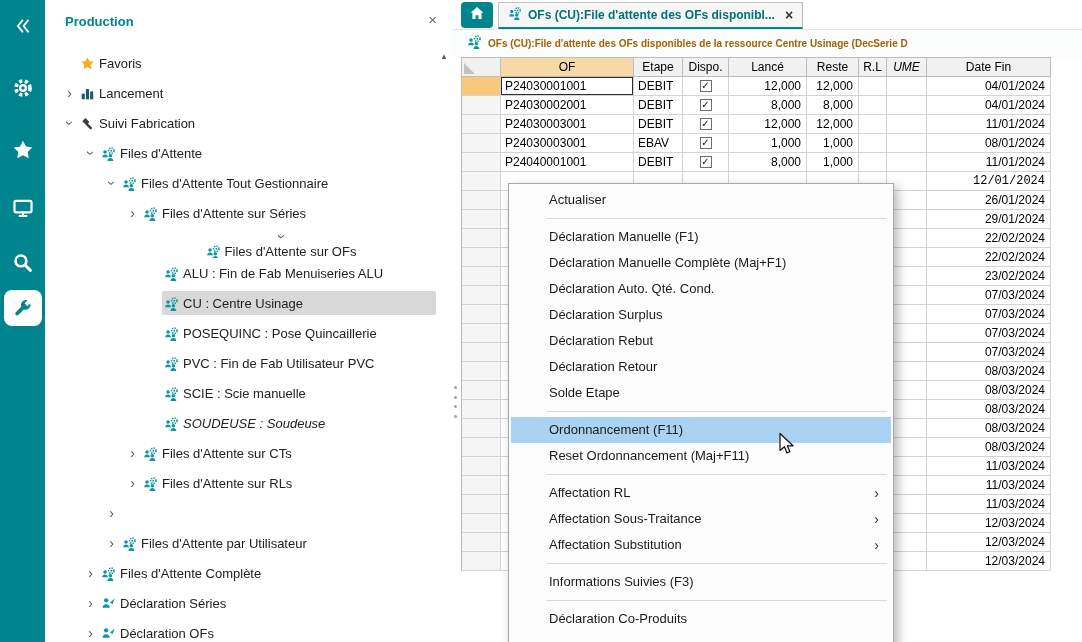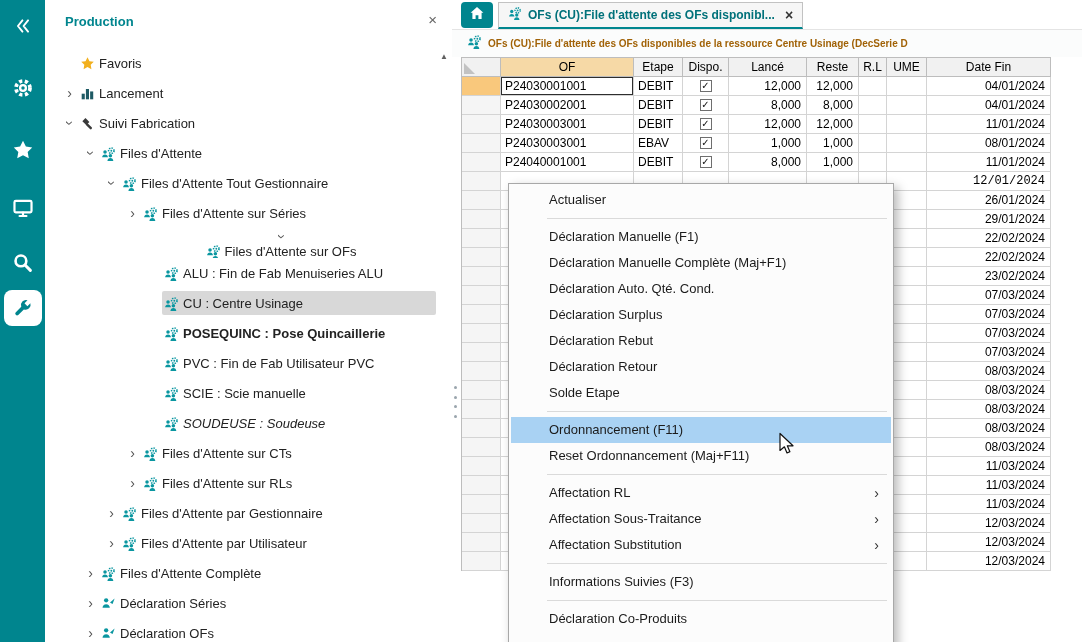--- a/index.html
+++ b/index.html
@@ -243,65 +243,65 @@
               <circle cx="11" cy="5" r="1" fill="#0A96A0"></circle>
               <circle cx="4.3" cy="6.3" r="1.9" fill="#0A96A0"></circle>
               <path fill="#0A96A0" d="M1.2 12.1c0-1.7 1.4-3.1 3.1-3.1s3.1 1.4 3.1 3.1z"></path>
               <circle cx="10" cy="10.3" r="1.9" fill="#0A96A0"></circle>
               <path fill="#0A96A0" d="M6.9 16c0-1.7 1.4-3.1 3.1-3.1s3.1 1.4 3.1 3.1z"></path>
             </svg>
           </span>
           <span class="t-label">CU : Centre Usinage</span>
         </span>
       </div>
-      <div class="tree-row" style="padding-left: 100px; font-weight: bold;">
-        <span class="chev none"></span>
-        <span class="t-wrap">
-          <span class="t-icon">
-            <svg width="15" height="15" viewBox="0 0 16 16">
-              <circle cx="11" cy="5" r="2.9" fill="none" stroke="#0A96A0" stroke-width="1.7" stroke-dasharray="1.5 1.2"></circle>
-              <circle cx="11" cy="5" r="1" fill="#0A96A0"></circle>
-              <circle cx="4.3" cy="6.3" r="1.9" fill="#0A96A0"></circle>
-              <path fill="#0A96A0" d="M1.2 12.1c0-1.7 1.4-3.1 3.1-3.1s3.1 1.4 3.1 3.1z"></path>
-              <circle cx="10" cy="10.3" r="1.9" fill="#0A96A0"></circle>
-              <path fill="#0A96A0" d="M6.9 16c0-1.7 1.4-3.1 3.1-3.1s3.1 1.4 3.1 3.1z"></path>
-            </svg>
-          </span>
-          <span class="t-label">POSEQUINC : Pose Quincaillerie</span>
-        </span>
-      </div>
       <div class="tree-row" style="padding-left: 100px;">
         <span class="chev none"></span>
         <span class="t-wrap">
           <span class="t-icon">
             <svg width="15" height="15" viewBox="0 0 16 16">
               <circle cx="11" cy="5" r="2.9" fill="none" stroke="#0A96A0" stroke-width="1.7" stroke-dasharray="1.5 1.2"></circle>
               <circle cx="11" cy="5" r="1" fill="#0A96A0"></circle>
               <circle cx="4.3" cy="6.3" r="1.9" fill="#0A96A0"></circle>
               <path fill="#0A96A0" d="M1.2 12.1c0-1.7 1.4-3.1 3.1-3.1s3.1 1.4 3.1 3.1z"></path>
               <circle cx="10" cy="10.3" r="1.9" fill="#0A96A0"></circle>
               <path fill="#0A96A0" d="M6.9 16c0-1.7 1.4-3.1 3.1-3.1s3.1 1.4 3.1 3.1z"></path>
             </svg>
           </span>
-          <span class="t-label">PVC : Fin de Fab Utilisateur PVC</span>
+          <span class="t-label">POSEQUINC : Pose Quincaillerie</span>
         </span>
       </div>
       <div class="tree-row" style="padding-left: 100px;">
         <span class="chev none"></span>
         <span class="t-wrap">
           <span class="t-icon">
             <svg width="15" height="15" viewBox="0 0 16 16">
               <circle cx="11" cy="5" r="2.9" fill="none" stroke="#0A96A0" stroke-width="1.7" stroke-dasharray="1.5 1.2"></circle>
               <circle cx="11" cy="5" r="1" fill="#0A96A0"></circle>
               <circle cx="4.3" cy="6.3" r="1.9" fill="#0A96A0"></circle>
               <path fill="#0A96A0" d="M1.2 12.1c0-1.7 1.4-3.1 3.1-3.1s3.1 1.4 3.1 3.1z"></path>
               <circle cx="10" cy="10.3" r="1.9" fill="#0A96A0"></circle>
               <path fill="#0A96A0" d="M6.9 16c0-1.7 1.4-3.1 3.1-3.1s3.1 1.4 3.1 3.1z"></path>
             </svg>
           </span>
+          <span class="t-label">PVC : Fin de Fab Utilisateur PVC</span>
+        </span>
+      </div>
+      <div class="tree-row" style="padding-left: 100px;">
+        <span class="chev none"></span>
+        <span class="t-wrap">
+          <span class="t-icon">
+            <svg width="15" height="15" viewBox="0 0 16 16">
+              <circle cx="11" cy="5" r="2.9" fill="none" stroke="#0A96A0" stroke-width="1.7" stroke-dasharray="1.5 1.2"></circle>
+              <circle cx="11" cy="5" r="1" fill="#0A96A0"></circle>
+              <circle cx="4.3" cy="6.3" r="1.9" fill="#0A96A0"></circle>
+              <path fill="#0A96A0" d="M1.2 12.1c0-1.7 1.4-3.1 3.1-3.1s3.1 1.4 3.1 3.1z"></path>
+              <circle cx="10" cy="10.3" r="1.9" fill="#0A96A0"></circle>
+              <path fill="#0A96A0" d="M6.9 16c0-1.7 1.4-3.1 3.1-3.1s3.1 1.4 3.1 3.1z"></path>
+            </svg>
+          </span>
           <span class="t-label">SCIE : Scie manuelle</span>
         </span>
       </div>
       <div class="tree-row" style="padding-left: 100px; font-style: italic;">
         <span class="chev none"></span>
         <span class="t-wrap">
           <span class="t-icon">
             <svg width="15" height="15" viewBox="0 0 16 16">
               <circle cx="11" cy="5" r="2.9" fill="none" stroke="#0A96A0" stroke-width="1.7" stroke-dasharray="1.5 1.2"></circle>
               <circle cx="11" cy="5" r="1" fill="#0A96A0"></circle>
@@ -341,33 +341,20 @@
               <path fill="#0A96A0" d="M1.2 12.1c0-1.7 1.4-3.1 3.1-3.1s3.1 1.4 3.1 3.1z"></path>
               <circle cx="10" cy="10.3" r="1.9" fill="#0A96A0"></circle>
               <path fill="#0A96A0" d="M6.9 16c0-1.7 1.4-3.1 3.1-3.1s3.1 1.4 3.1 3.1z"></path>
             </svg>
           </span>
           <span class="t-label">Files d'Attente sur RLs</span>
         </span>
       </div>
       <div class="tree-row" style="padding-left: 58px;">
         <span class="chev collapsed">›</span>
-        <span class="t-wrap">
-          <span class="t-icon">
-            <svg width="15" height="15" viewBox="0 0 16 16">
-              <circle cx="11" cy="5" r="2.9" fill="none" stroke="#0A96A0" stroke-width="1.7" stroke-dasharray="1.5 1.2"></circle>
-              <circle cx="11" cy="5" r="1" fill="#0A96A0"></circle>
-              <circle cx="4.3" cy="6.3" r="1.9" fill="#0A96A0"></circle>
-              <path fill="#0A96A0" d="M1.2 12.1c0-1.7 1.4-3.1 3.1-3.1s3.1 1.4 3.1 3.1z"></path>
-              <circle cx="10" cy="10.3" r="1.9" fill="#0A96A0"></circle>
-              <path fill="#0A96A0" d="M6.9 16c0-1.7 1.4-3.1 3.1-3.1s3.1 1.4 3.1 3.1z"></path>
-            </svg>
-          </span>
-          <span class="t-label">Files d'Attente par Gestionnaire</span>
-        </span>
       </div>
       <div class="tree-row" style="padding-left: 58px;">
         <span class="chev collapsed">›</span>
         <span class="t-wrap">
           <span class="t-icon">
             <svg width="15" height="15" viewBox="0 0 16 16">
               <circle cx="11" cy="5" r="2.9" fill="none" stroke="#0A96A0" stroke-width="1.7" stroke-dasharray="1.5 1.2"></circle>
               <circle cx="11" cy="5" r="1" fill="#0A96A0"></circle>
               <circle cx="4.3" cy="6.3" r="1.9" fill="#0A96A0"></circle>
               <path fill="#0A96A0" d="M1.2 12.1c0-1.7 1.4-3.1 3.1-3.1s3.1 1.4 3.1 3.1z"></path>
@@ -470,21 +457,21 @@
     <div class="g-row g-hdr">
       <div class="g-cell corner" style="width: 39px;">
         <span class="tri"></span>
       </div>
       <div class="g-cell hl" style="width: 133px;">OF</div>
       <div class="g-cell" style="width: 49px;">Etape</div>
       <div class="g-cell" style="width: 46px;">Dispo.</div>
       <div class="g-cell" style="width: 78px;">Lancé</div>
       <div class="g-cell" style="width: 52px;">Reste</div>
       <div class="g-cell" style="width: 28px;">R.L</div>
-      <div class="g-cell" style="width: 40px;">UME</div>
+      <div class="g-cell" style="width: 40px; font-style: italic;">UME</div>
       <div class="g-cell" style="width: 124px;">Date Fin</div>
     </div>
     <div class="g-row">
       <div class="g-cell g-sel current" style="width: 39px;"></div>
       <div class="g-cell al focused" style="width: 133px;">P24030001001</div>
       <div class="g-cell al" style="width: 49px;">DEBIT</div>
       <div class="g-cell ac" style="width: 46px;">
         <span class="cb">✓</span>
       </div>
       <div class="g-cell ar" style="width: 78px;">12,000</div>

